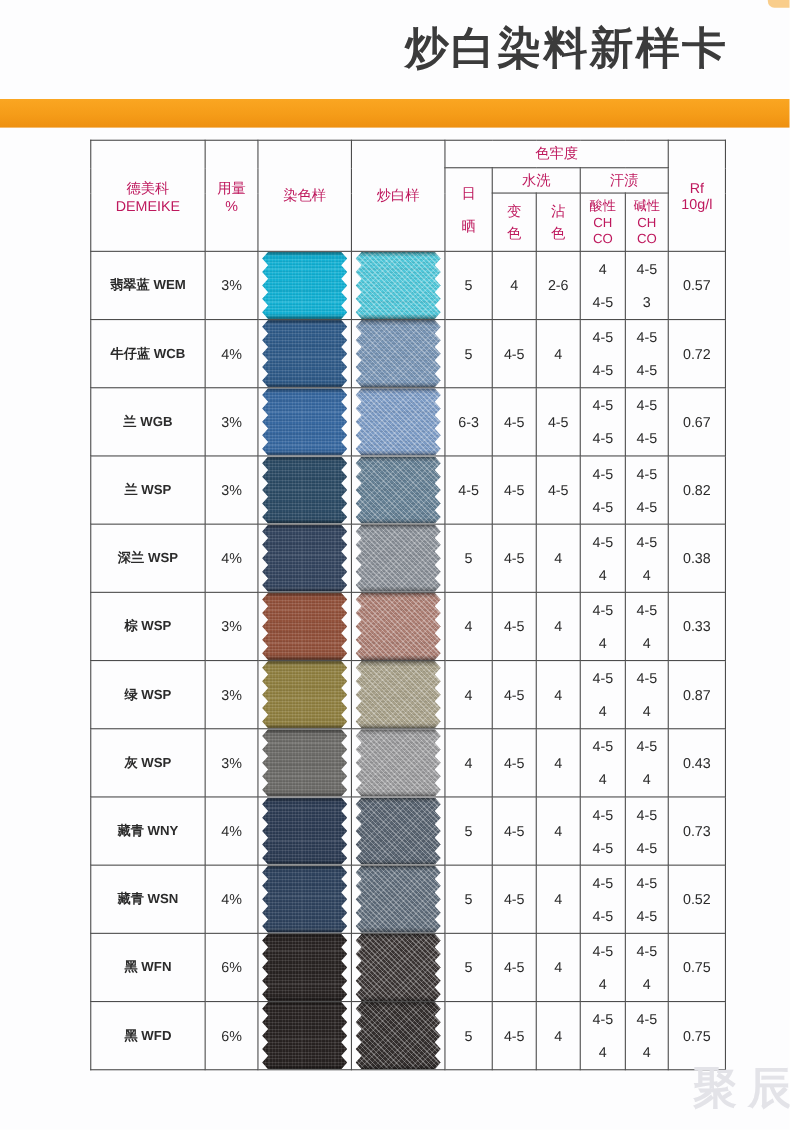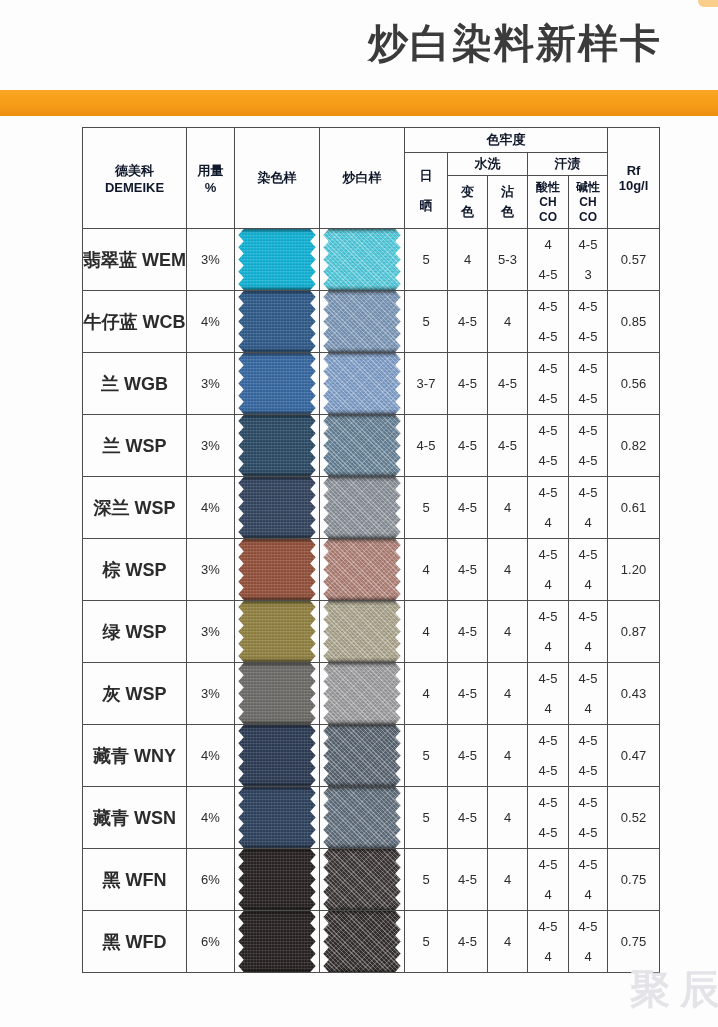--- a/index.html
+++ b/index.html
@@ -28,29 +28,29 @@
   }
   table.sample{
     position:absolute;left:82px;top:127px;
     border-collapse:collapse;table-layout:fixed;width:577px;
     font-size:13px;
   }
   table.sample th,table.sample td{
     border:1px solid #4d4d4d;padding:0;text-align:center;vertical-align:middle;
     overflow:hidden;
   }
-  table.sample th{font-weight:700;color:#0f172a;white-space:pre-line;}
+  table.sample th{font-weight:400;color:#be185d;white-space:pre-line;}
   tr.hrow-a{height:25px;}
   tr.hrow-b{height:23px;}
   tr.hrow-c{height:53px;}
   tr.drow{height:62px;}
   th.small{font-size:12px;line-height:1.25;}
   th.vert2{line-height:1.55;}
   th.sun{line-height:2.3;}
-  td.name{font-weight:700;font-size:18px;color:#2b2b2b;}
+  td.name{font-weight:700;font-size:12px;color:#2b2b2b;}
   td.dos,td.val,td.rf{font-size:13px;color:#2b2b2b;}
   td.sw{padding:0;}
   .swatch{
     width:92%;height:61px;margin:0 auto;
     clip-path:polygon(7% 0%,93% 0%,100% 10%,93% 20%,100% 30%,93% 40%,100% 50%,93% 60%,100% 70%,93% 80%,100% 90%,93% 100%,7% 100%,0% 90%,7% 80%,0% 70%,7% 60%,0% 50%,7% 40%,0% 30%,7% 20%,0% 10%);
     box-shadow:inset 0 3px 3px -1px rgba(0,0,0,.45),inset 0 -3px 3px -1px rgba(0,0,0,.45);
     background-image:
       repeating-linear-gradient(0deg, rgba(255,255,255,.10) 0 1px, rgba(0,0,0,.06) 1px 2px, transparent 2px 3px),
       repeating-linear-gradient(90deg, rgba(255,255,255,.08) 0 1px, transparent 1px 3px);
   }
@@ -120,21 +120,21 @@
         <td class="name">翡翠蓝  WEM</td>
         <td class="dos">3%</td>
         <td class="sw">
             <div class="swatch" style="background-color: rgb(18, 176, 211);"></div>
           </td>
         <td class="sw">
             <div class="swatch washed" style="background-color: rgb(79, 198, 216);"></div>
           </td>
         <td class="val">5</td>
         <td class="val">4</td>
-        <td class="val">5-3</td>
+        <td class="val">2-6</td>
         <td>
             <div class="dual">
               <div>4</div>
               <div>4-5</div>
             </div>
           </td>
         <td>
             <div class="dual">
               <div>4-5</div>
               <div>3</div>
@@ -159,47 +159,47 @@
               <div>4-5</div>
               <div>4-5</div>
             </div>
           </td>
         <td>
             <div class="dual">
               <div>4-5</div>
               <div>4-5</div>
             </div>
           </td>
-        <td class="rf">0.85</td>
+        <td class="rf">0.72</td>
       </tr>
       <tr class="drow">
         <td class="name">兰  WGB</td>
         <td class="dos">3%</td>
         <td class="sw">
             <div class="swatch" style="background-color: rgb(54, 103, 159);"></div>
           </td>
         <td class="sw">
             <div class="swatch washed" style="background-color: rgb(123, 154, 196);"></div>
           </td>
-        <td class="val">3-7</td>
-        <td class="val">4-5</td>
-        <td class="val">4-5</td>
-        <td>
-            <div class="dual">
-              <div>4-5</div>
-              <div>4-5</div>
-            </div>
-          </td>
-        <td>
-            <div class="dual">
-              <div>4-5</div>
-              <div>4-5</div>
-            </div>
-          </td>
-        <td class="rf">0.56</td>
+        <td class="val">6-3</td>
+        <td class="val">4-5</td>
+        <td class="val">4-5</td>
+        <td>
+            <div class="dual">
+              <div>4-5</div>
+              <div>4-5</div>
+            </div>
+          </td>
+        <td>
+            <div class="dual">
+              <div>4-5</div>
+              <div>4-5</div>
+            </div>
+          </td>
+        <td class="rf">0.67</td>
       </tr>
       <tr class="drow">
         <td class="name">兰  WSP</td>
         <td class="dos">3%</td>
         <td class="sw">
             <div class="swatch" style="background-color: rgb(43, 74, 100);"></div>
           </td>
         <td class="sw">
             <div class="swatch washed" style="background-color: rgb(100, 127, 147);"></div>
           </td>
@@ -237,21 +237,21 @@
               <div>4-5</div>
               <div>4</div>
             </div>
           </td>
         <td>
             <div class="dual">
               <div>4-5</div>
               <div>4</div>
             </div>
           </td>
-        <td class="rf">0.61</td>
+        <td class="rf">0.38</td>
       </tr>
       <tr class="drow">
         <td class="name">棕 WSP</td>
         <td class="dos">3%</td>
         <td class="sw">
             <div class="swatch" style="background-color: rgb(145, 80, 58);"></div>
           </td>
         <td class="sw">
             <div class="swatch washed" style="background-color: rgb(171, 125, 114);"></div>
           </td>
@@ -263,21 +263,21 @@
               <div>4-5</div>
               <div>4</div>
             </div>
           </td>
         <td>
             <div class="dual">
               <div>4-5</div>
               <div>4</div>
             </div>
           </td>
-        <td class="rf">1.20</td>
+        <td class="rf">0.33</td>
       </tr>
       <tr class="drow">
         <td class="name">绿 WSP</td>
         <td class="dos">3%</td>
         <td class="sw">
             <div class="swatch" style="background-color: rgb(143, 127, 64);"></div>
           </td>
         <td class="sw">
             <div class="swatch washed" style="background-color: rgb(167, 160, 137);"></div>
           </td>
@@ -341,21 +341,21 @@
               <div>4-5</div>
               <div>4-5</div>
             </div>
           </td>
         <td>
             <div class="dual">
               <div>4-5</div>
               <div>4-5</div>
             </div>
           </td>
-        <td class="rf">0.47</td>
+        <td class="rf">0.73</td>
       </tr>
       <tr class="drow">
         <td class="name">藏青 WSN</td>
         <td class="dos">4%</td>
         <td class="sw">
             <div class="swatch" style="background-color: rgb(46, 66, 93);"></div>
           </td>
         <td class="sw">
             <div class="swatch washed" style="background-color: rgb(94, 107, 121);"></div>
           </td>

